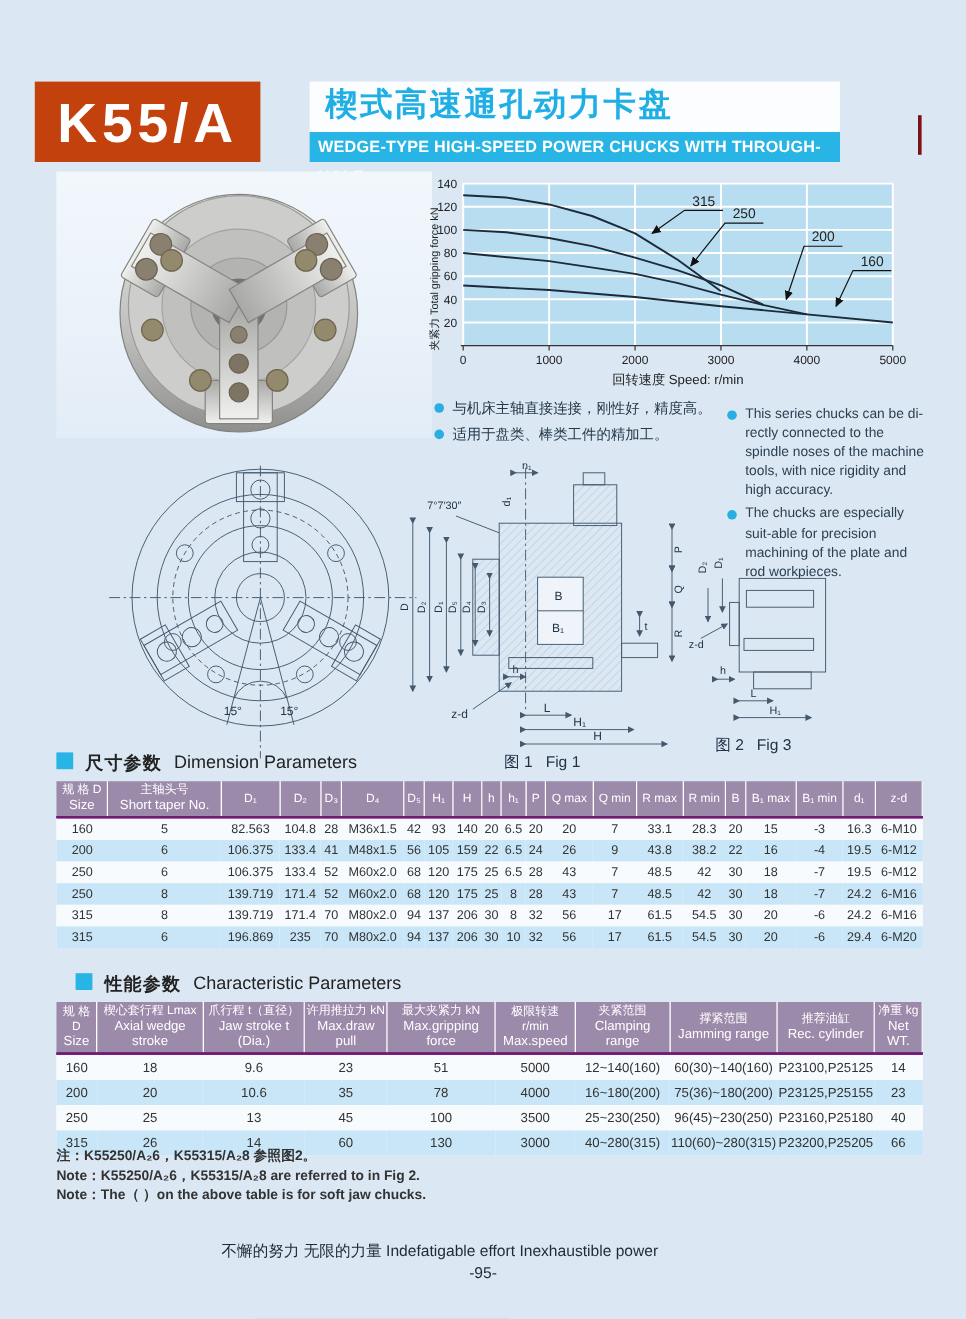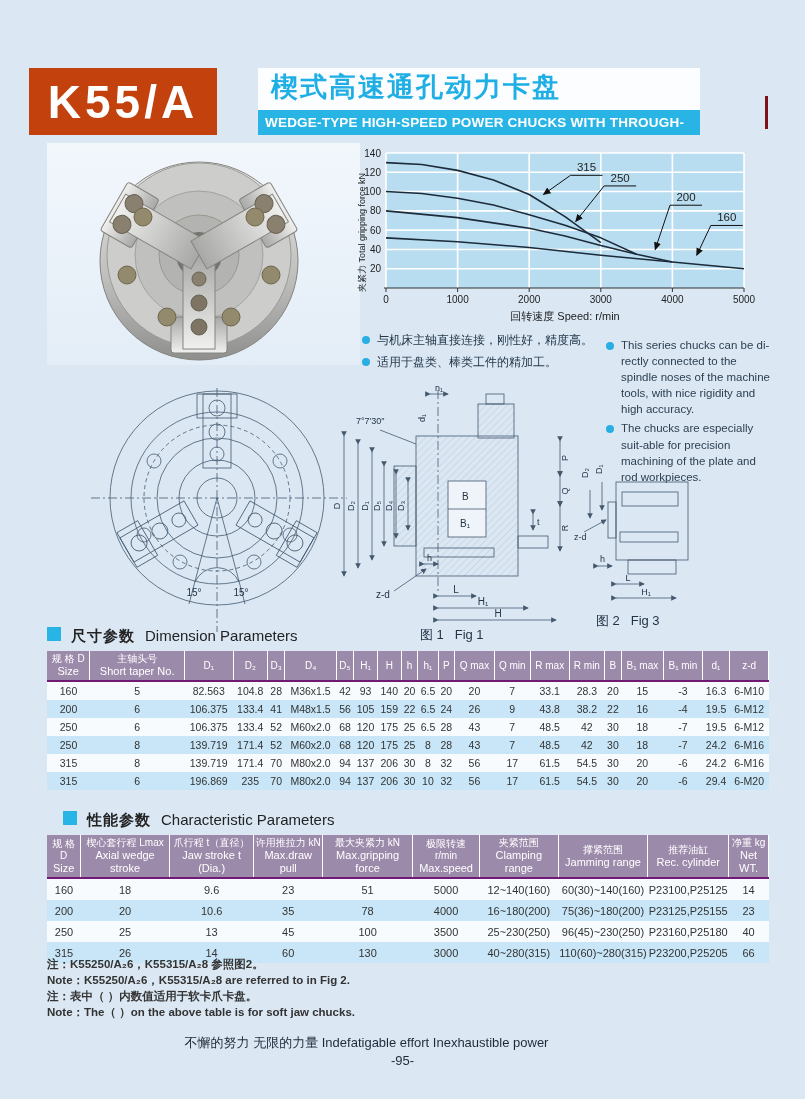--- a/index.html
+++ b/index.html
@@ -621,19 +621,18 @@
           <td>110(60)~280(315)</td>
           <td>P23200,P25205</td>
           <td>66</td>
         </tr>
       </tbody>
     </table>
 
   <div class="abs notes">
     <div>注：K55250/A₂6，K55315/A₂8 参照图2。</div>
     <div>Note：K55250/A₂6，K55315/A₂8 are referred to in Fig 2.</div>
-    <div>注：表中（ ）内数值适用于软卡爪卡盘。</div>
     <div>Note：The（ ）on the above table is for soft jaw chucks.</div>
   </div>
 
   <div class="abs footer">不懈的努力  无限的力量   Indefatigable effort  Inexhaustible power</div>
   <div class="abs pagenum">-95-</div>
 </div>
 
 </body></html>

